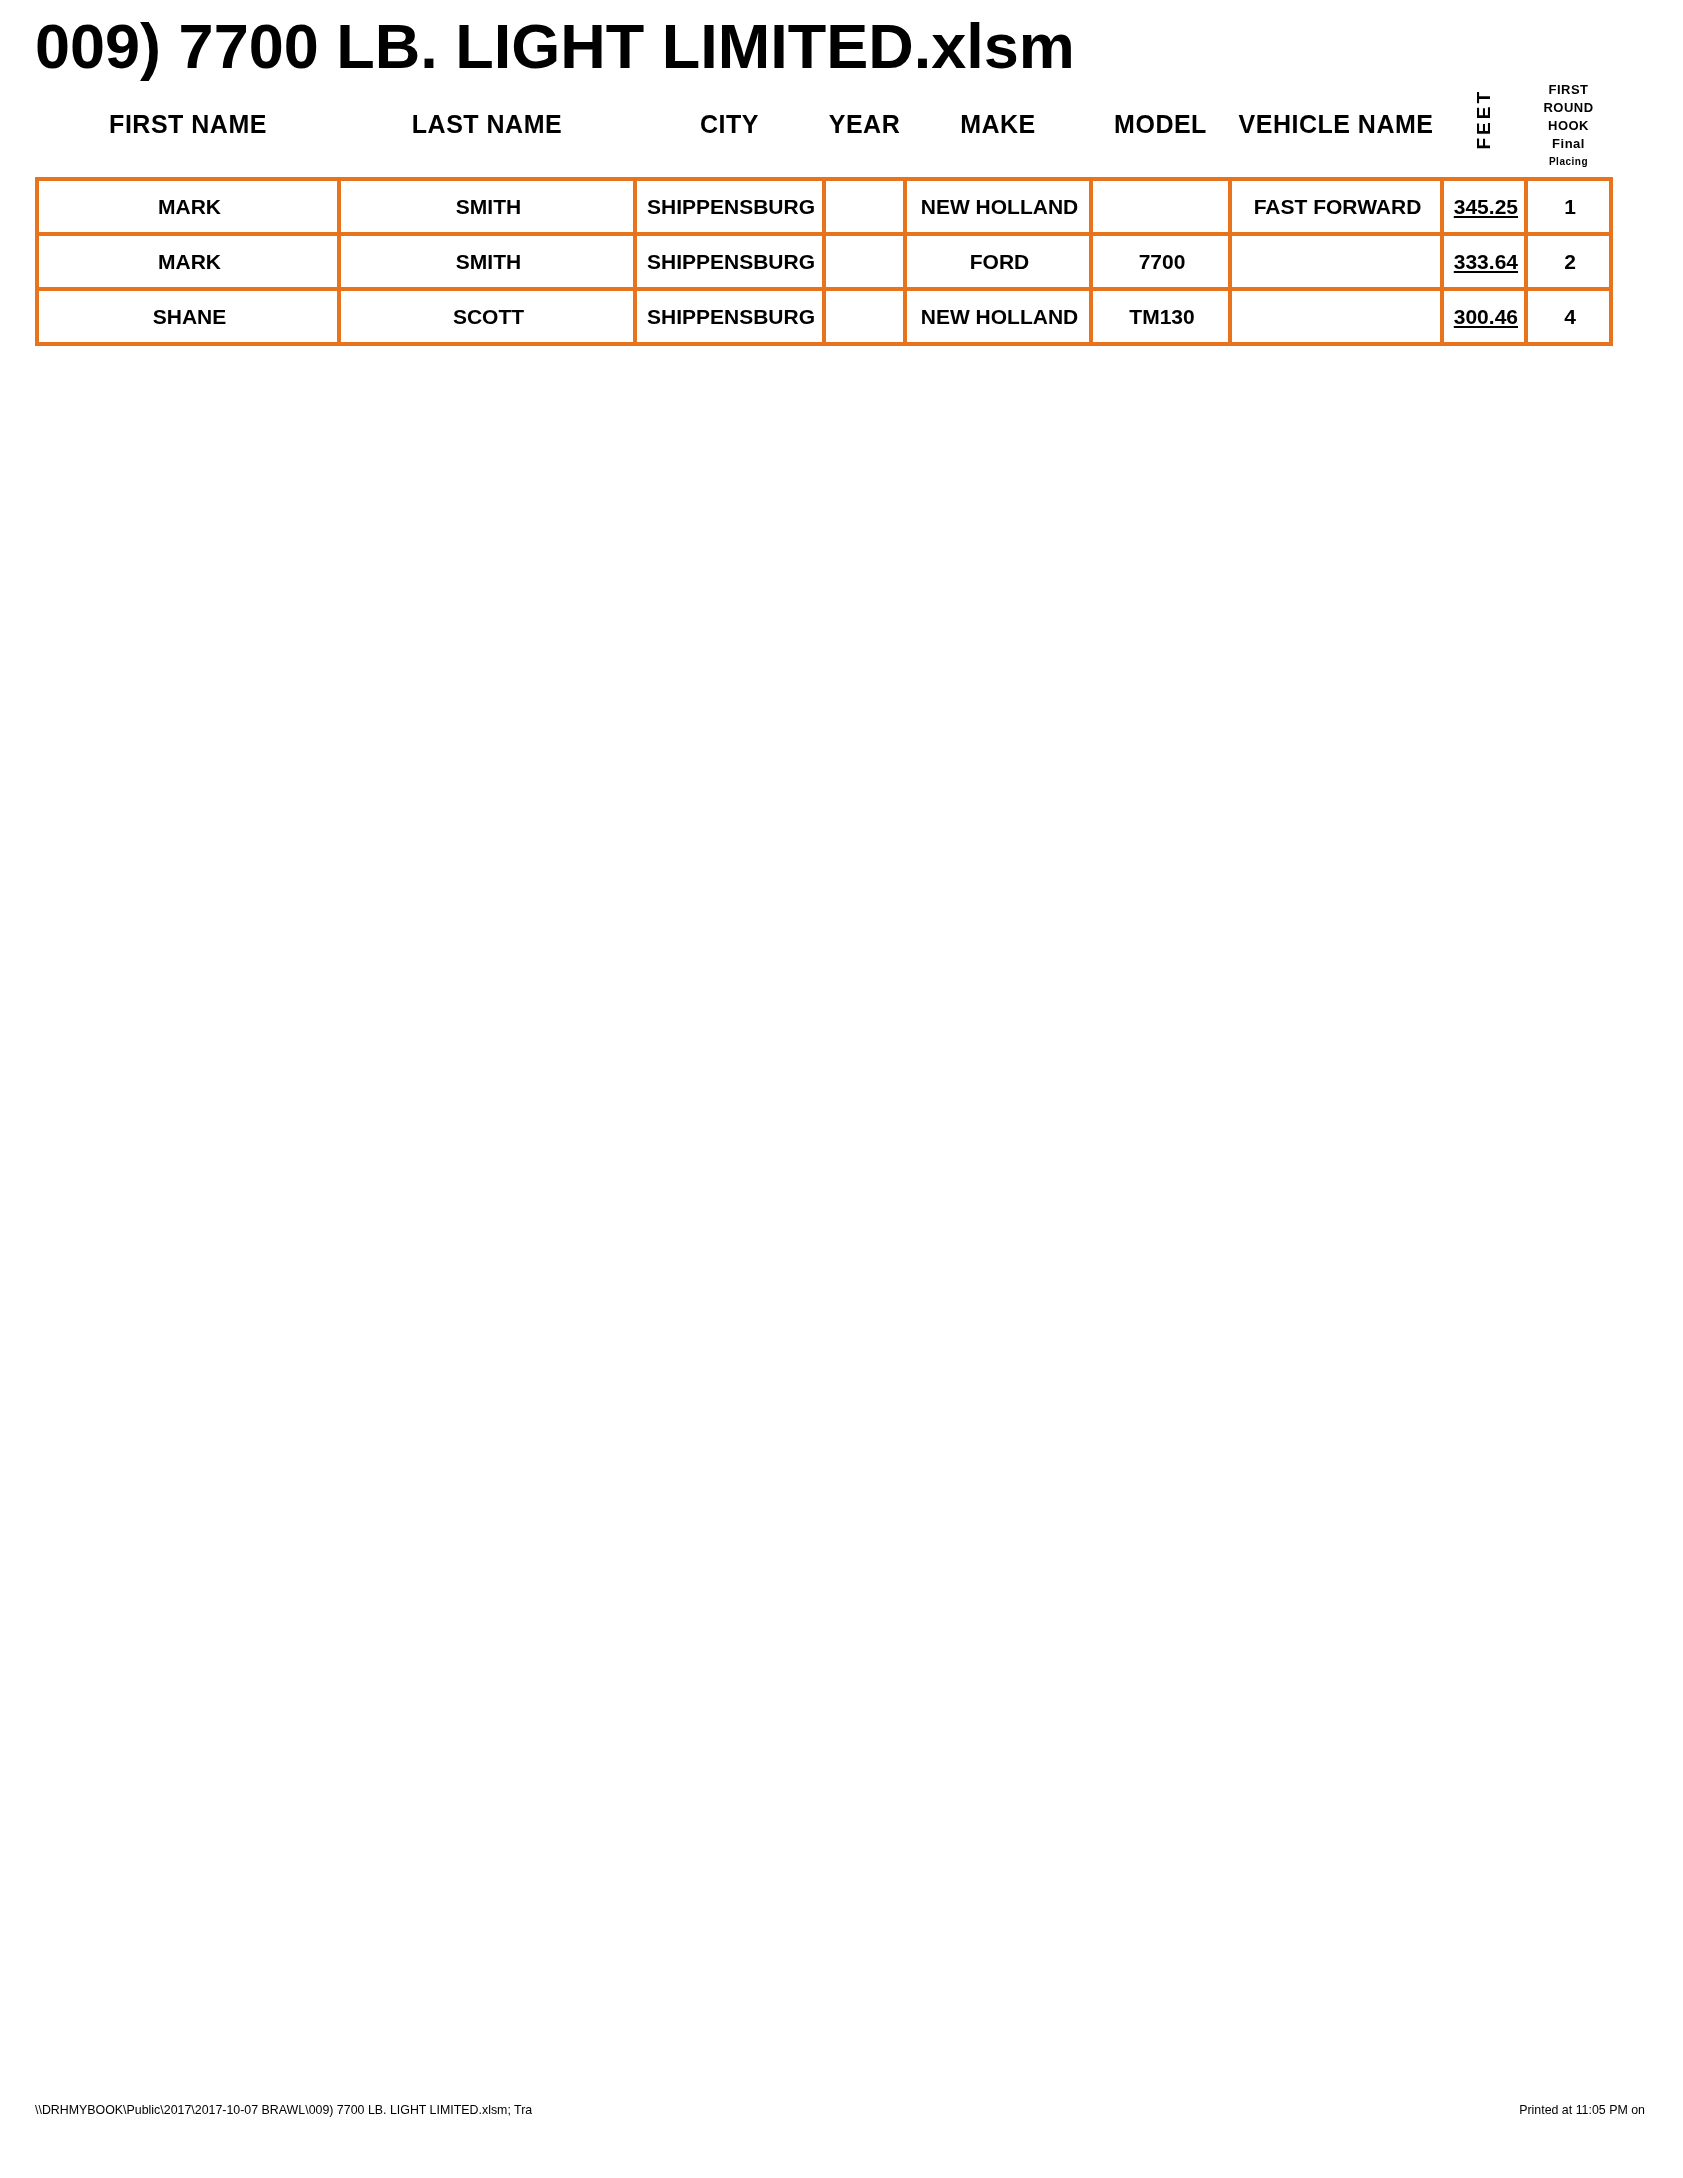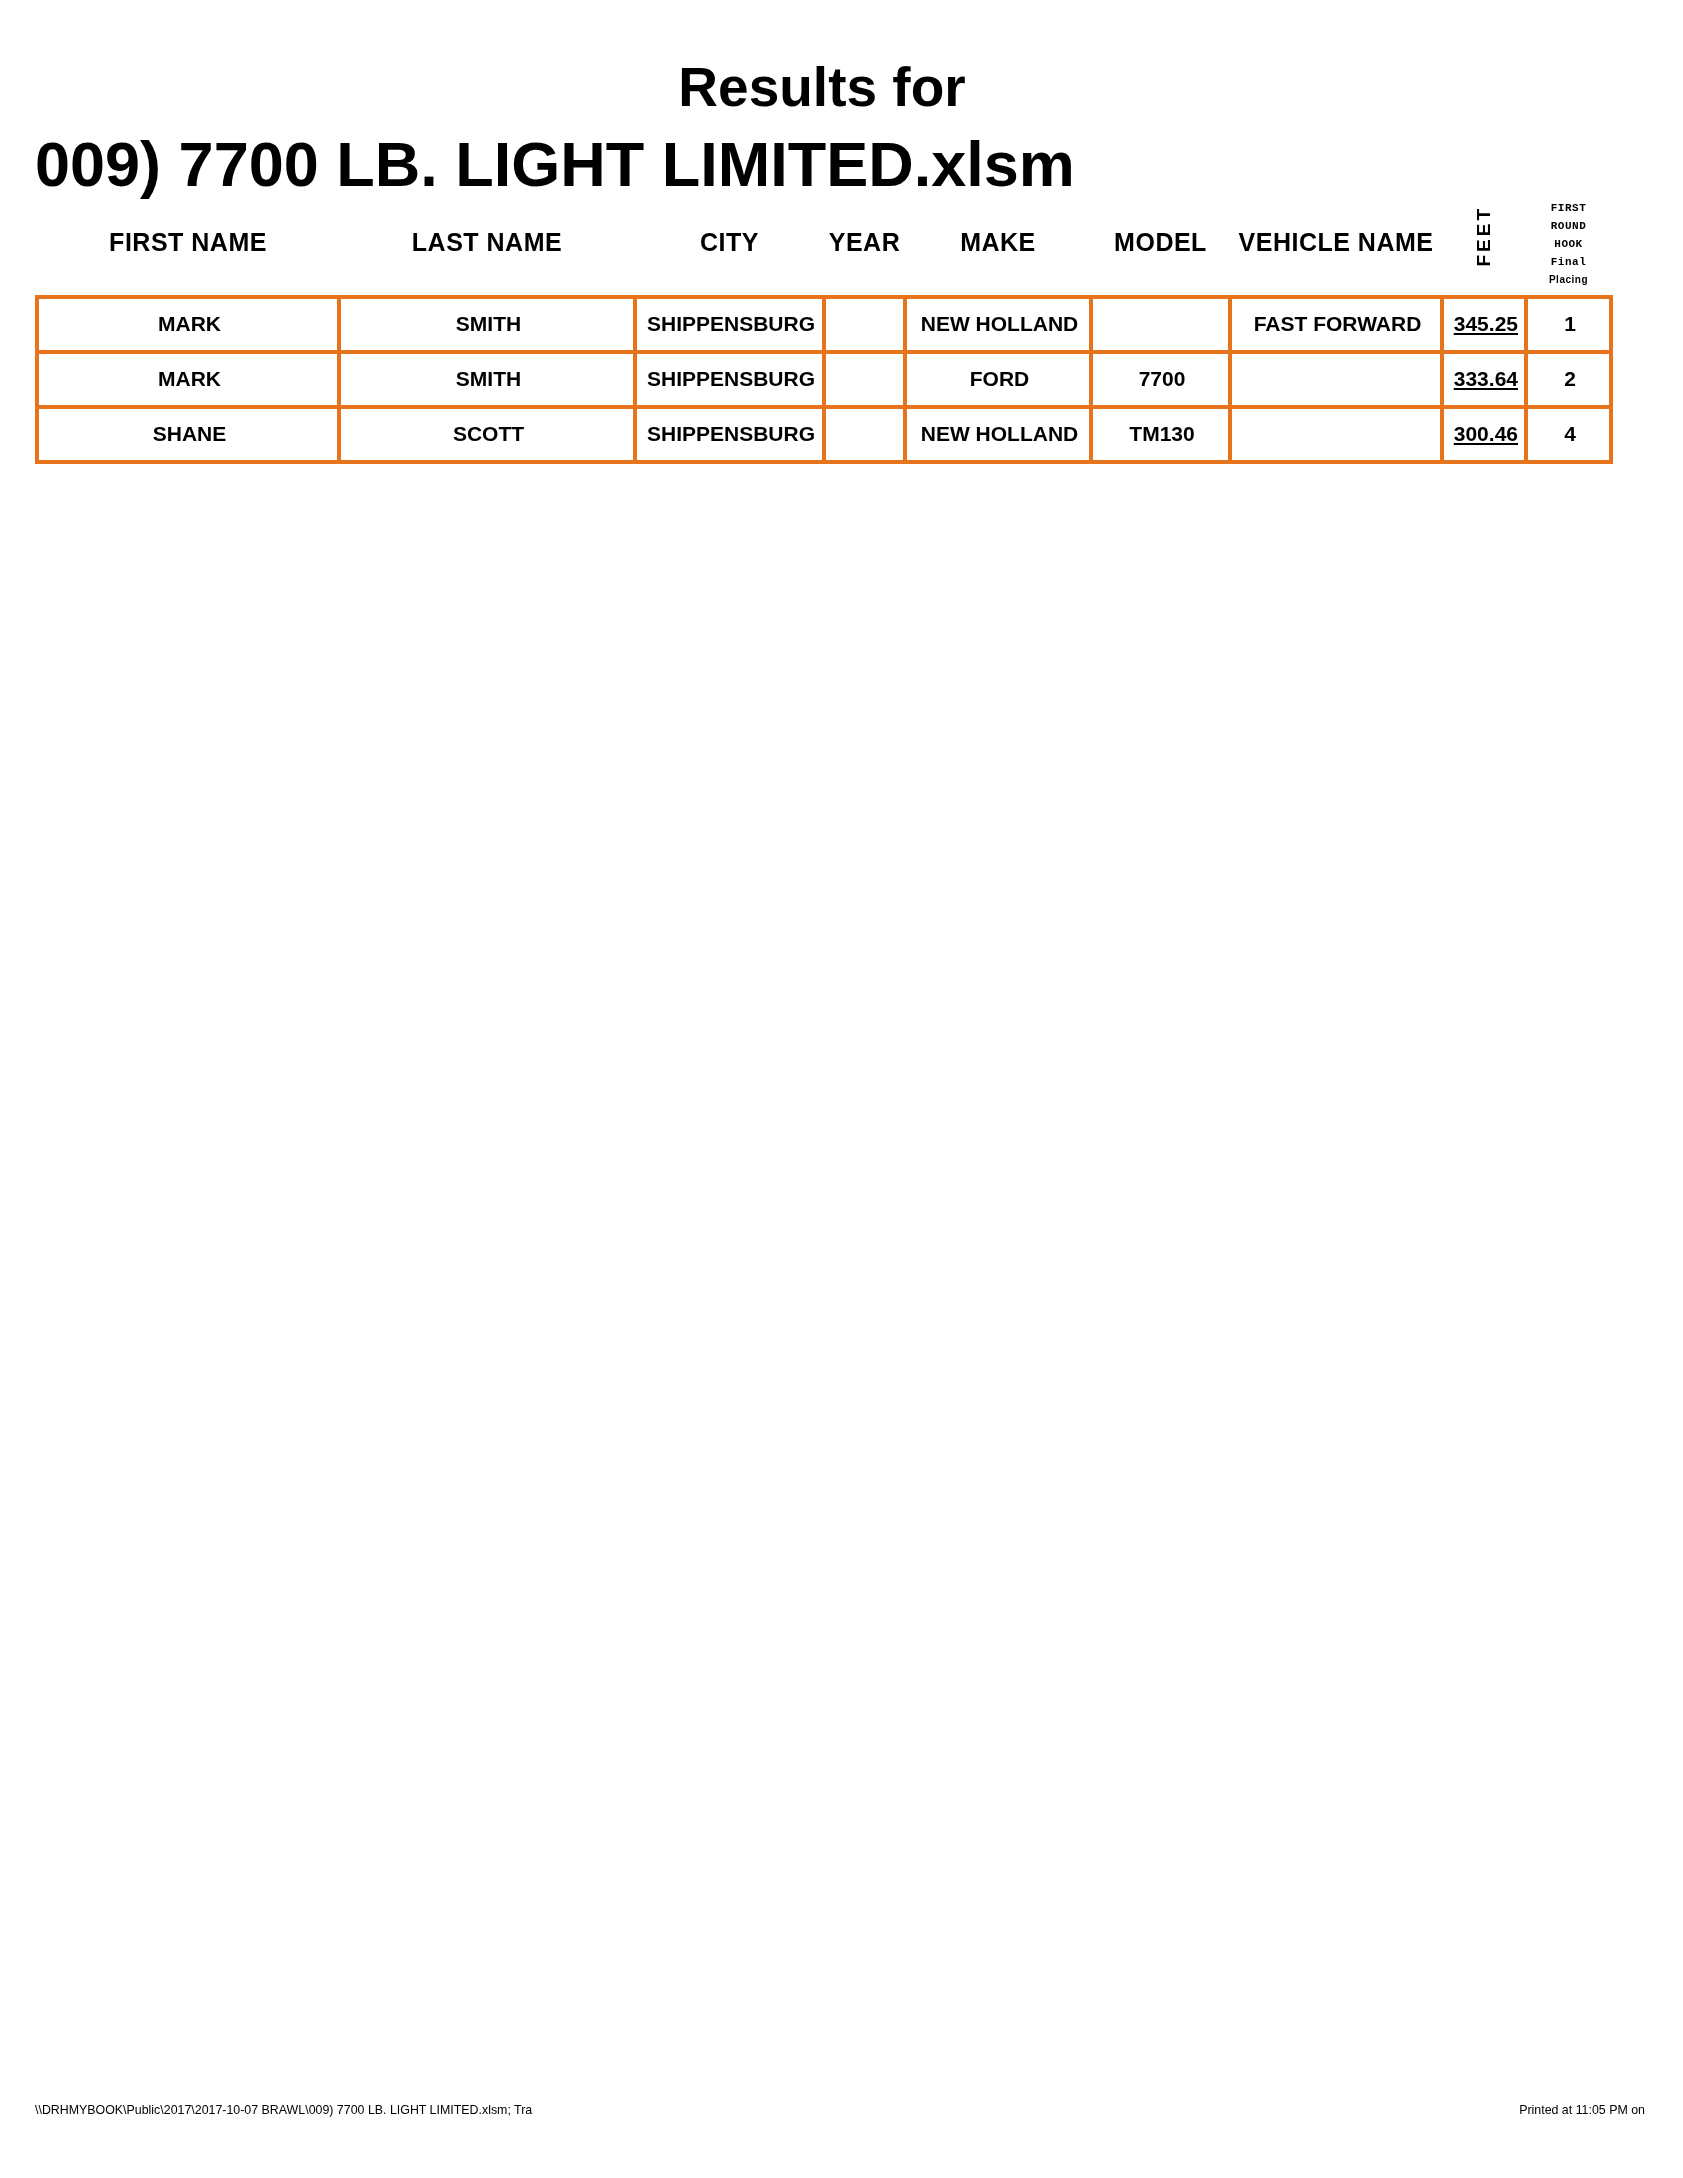--- a/index.html
+++ b/index.html
@@ -59,21 +59,21 @@
     font-size: 19px;
     font-weight: bold;
     letter-spacing: 3px;
   }
   .placing-head span {
     display: block;
     font-size: 13px;
     font-weight: bold;
     line-height: 18px;
   }
-  .placing-head .ph-small { font-size: 11px; font-family: Liberation Mono, monospace; }
+  .placing-head .ph-small { font-size: 13px; }
   .placing-head .ph-last { font-size: 10px; }
   table.results tbody td {
     border: 4px solid var(--table-border);
     height: 55px;
     font-size: 21px;
     font-weight: bold;
     padding: 0 6px 0 9px;
     text-align: center;
     vertical-align: middle;
     white-space: nowrap;
@@ -95,21 +95,20 @@
     font-weight: normal;
     white-space: nowrap;
   }
 </style>
 </head>
 <body>
 
 <div class="page">
   <div class="content">
 
-    <div class="title1">Results for</div>
     <div class="title2">009) 7700 LB. LIGHT LIMITED.xlsm</div>
 
     <table class="results">
       <colgroup>
         <col style="width:302px">
           <col style="width:296px">
           <col style="width:189px">
         <col style="width:81px">
           <col style="width:186px">
           <col style="width:139px">

